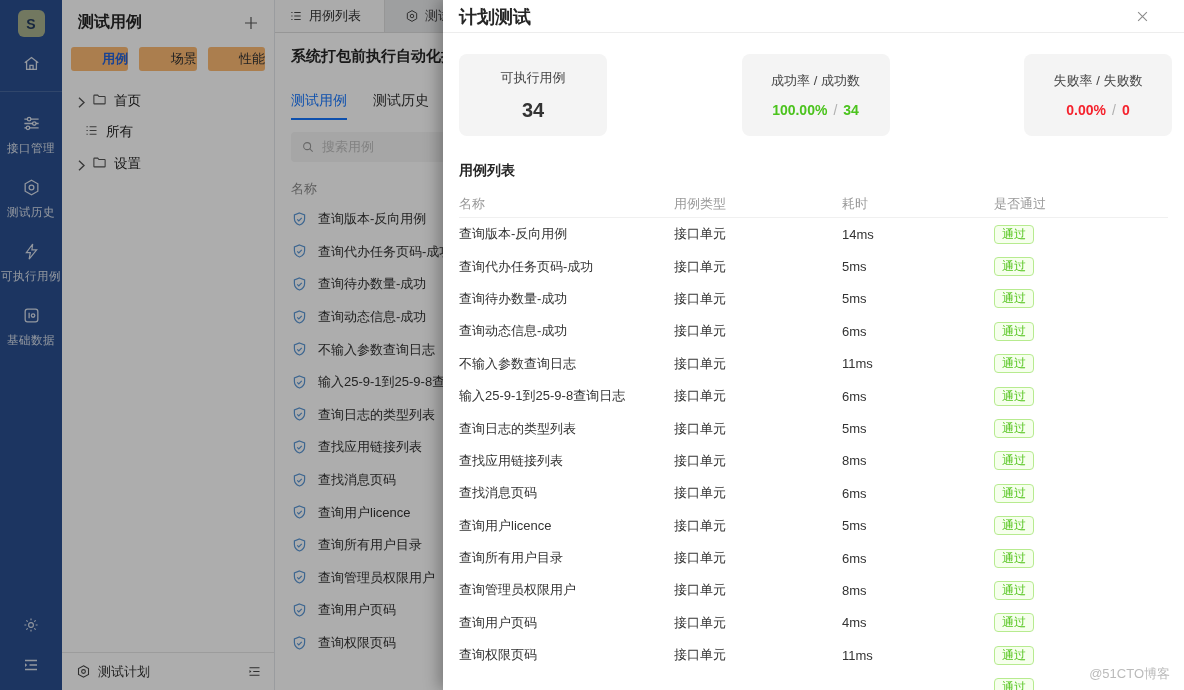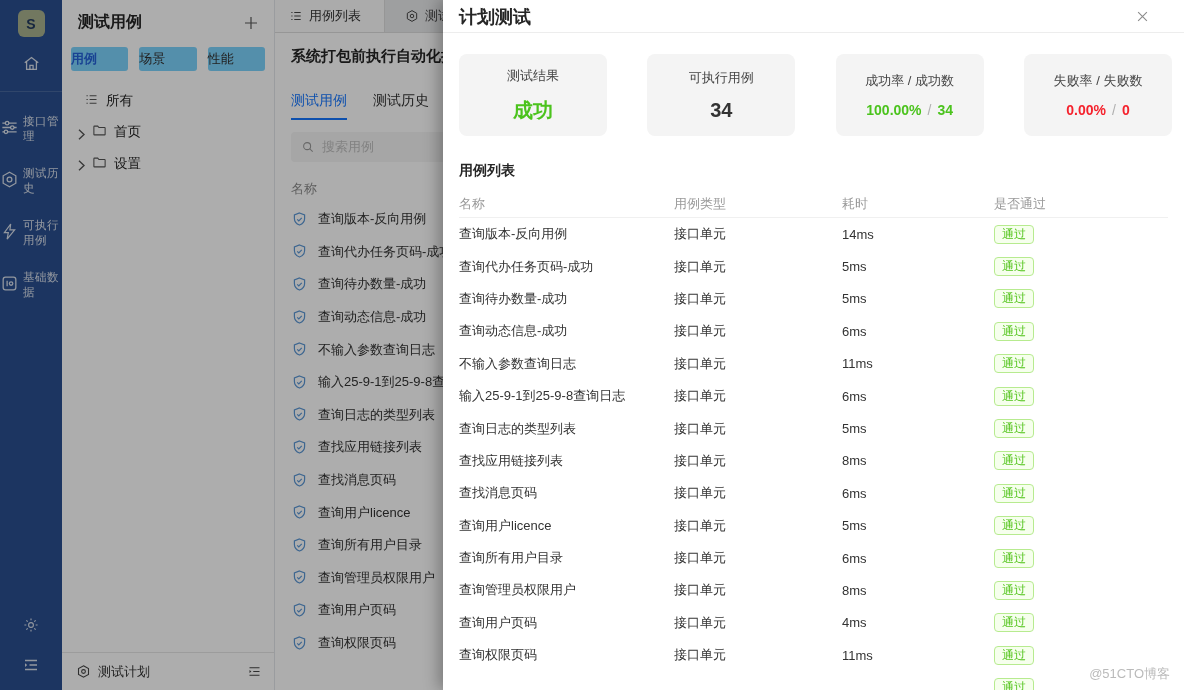--- a/index.html
+++ b/index.html
@@ -2,37 +2,37 @@
 <html><head>
 <meta charset="utf-8">
 <style>
   * { margin:0; padding:0; box-sizing:border-box; }
   html,body { width:1184px; height:690px; overflow:hidden; font-family:"Liberation Sans","DejaVu Sans",sans-serif; background:#fff; }
   .app { position:relative; width:1184px; height:690px; display:flex; }
 
   
   .rail { width:62px; height:100%; background:#2a4f8f; display:flex; flex-direction:column; align-items:center; flex-shrink:0; position:relative; }
   .logo { width:27px; height:27px; margin-top:10px; background:#a9b18e; border-radius:6px; color:#223a5e; font-weight:bold; font-size:14px; display:flex; align-items:center; justify-content:center; }
-  .rail-item { display:flex; flex-direction:row; align-items:center; gap:4px; color:rgba(255,255,255,.82); cursor:pointer; }
+  .rail-item { display:flex; flex-direction:column; align-items:center; gap:4px; color:rgba(255,255,255,.82); cursor:pointer; }
   .rail-item .lbl { font-size:11.5px; letter-spacing:.5px; }
   .rail-item svg { width:19px; height:19px; }
   .rail-sep { width:62px; height:1px; background:rgba(255,255,255,.14); margin:14px 0 0 0; }
   .rail-home { margin-top:17px; }
   .rail-grp { margin-top:22px; }
   .rail-bottom { position:absolute; bottom:12px; display:flex; flex-direction:column; gap:18px; align-items:center; color:rgba(255,255,255,.82); }
   .rail-bottom svg { width:18px; height:18px; }
 
   
   .tree-panel { width:213px; height:100%; background:#fff; border-right:1px solid #e4e6ea; flex-shrink:0; position:relative; }
   .tree-head { display:flex; align-items:center; justify-content:space-between; padding:12px 14px 8px 16px; }
   .tree-title { font-size:16px; font-weight:bold; color:#262626; }
   .add-btn { color:#595959; cursor:pointer; display:flex; }
   .add-btn svg { width:18px; height:18px; }
   .seg { display:flex; gap:11px; padding:6px 9px 0 9px; }
-  .seg-btn { flex:1; height:24px; line-height:24px; text-align:left; background:#7dd3fc; border-radius:3px; font-size:13px; color:#333; cursor:pointer; }
+  .seg-btn { flex:1; height:24px; line-height:24px; text-align:right; background:#fdba74; border-radius:3px; font-size:13px; color:#333; cursor:pointer; }
   .seg-btn.active { color:#2563d9; font-weight:bold; }
   .tree { margin-top:14px; }
   .tree-row { height:31.5px; display:flex; align-items:center; font-size:13.5px; color:#262626; cursor:pointer; padding-left:12px; gap:7px; }
   .tree-row svg { width:15px; height:15px; color:#555; flex-shrink:0; }
   .tree-row .chev { width:11px; height:11px; color:#777; }
   .tree-row.root { padding-left:22px; }
   .tree-foot { position:absolute; bottom:0; left:0; width:100%; height:38px; border-top:1px solid #e6e6e6; display:flex; align-items:center; padding:0 12px 0 14px; gap:7px; font-size:13px; color:#333; }
   .tree-foot svg { width:15px; height:15px; color:#444; }
   .tree-foot .spacer { flex:1; }
 
@@ -170,40 +170,40 @@
             <path d="M12 4v16M4 12h16"></path>
           </svg>
       </span>
     </div>
     <div class="seg">
       <div class="seg-btn active">用例</div>
       <div class="seg-btn">场景</div>
       <div class="seg-btn">性能</div>
     </div>
     <div class="tree">
+      <div class="tree-row">
+        <span class="chev" style="display:flex">
+            <svg viewBox="0 0 24 24" fill="none" stroke="currentColor" stroke-width="2.2" width="11" height="11">
+              <path d="M8 4.5 16 12l-8 7.5"></path>
+            </svg>
+          </span>
+        <span>
+          <svg viewBox="0 0 24 24" fill="none" stroke="currentColor" stroke-width="1.7">
+              <path d="M3 7.5V5.8C3 5.3 3.4 5 3.9 5h5.2l2 2.3h9c.5 0 .9.3.9.8v10.1c0 .5-.4.8-.9.8H3.9c-.5 0-.9-.3-.9-.8z"></path>
+            </svg>
+        </span>
+        <span>首页</span>
+      </div>
       <div class="tree-row root">
         <span>
           <svg viewBox="0 0 24 24" fill="none" stroke="currentColor" stroke-width="1.8">
               <path d="M4 6h2M9 6h11M4 12h2M9 12h11M4 18h2M9 18h11"></path>
             </svg>
         </span>
         <span>所有</span>
-      </div>
-      <div class="tree-row">
-        <span class="chev" style="display:flex">
-            <svg viewBox="0 0 24 24" fill="none" stroke="currentColor" stroke-width="2.2" width="11" height="11">
-              <path d="M8 4.5 16 12l-8 7.5"></path>
-            </svg>
-          </span>
-        <span>
-          <svg viewBox="0 0 24 24" fill="none" stroke="currentColor" stroke-width="1.7">
-              <path d="M3 7.5V5.8C3 5.3 3.4 5 3.9 5h5.2l2 2.3h9c.5 0 .9.3.9.8v10.1c0 .5-.4.8-.9.8H3.9c-.5 0-.9-.3-.9-.8z"></path>
-            </svg>
-        </span>
-        <span>首页</span>
       </div>
       <div class="tree-row">
         <span class="chev" style="display:flex">
             <svg viewBox="0 0 24 24" fill="none" stroke="currentColor" stroke-width="2.2" width="11" height="11">
               <path d="M8 4.5 16 12l-8 7.5"></path>
             </svg>
           </span>
         <span>
           <svg viewBox="0 0 24 24" fill="none" stroke="currentColor" stroke-width="1.7">
               <path d="M3 7.5V5.8C3 5.3 3.4 5 3.9 5h5.2l2 2.3h9c.5 0 .9.3.9.8v10.1c0 .5-.4.8-.9.8H3.9c-.5 0-.9-.3-.9-.8z"></path>
@@ -418,24 +418,20 @@
       <span class="drawer-title">计划测试</span>
       <span class="close-btn">
         <svg viewBox="0 0 24 24" fill="none" stroke="currentColor" stroke-width="1.8">
             <path d="M5 5l14 14M19 5 5 19"></path>
           </svg>
       </span>
     </div>
 
     <div class="cards">
       <div class="card">
-        <span class="c-label">测试结果</span>
-        <span class="c-big green">成功</span>
-      </div>
-      <div class="card">
         <span class="c-label">可执行用例</span>
         <span class="c-big dark">34</span>
       </div>
       <div class="card">
         <span class="c-label">成功率 / 成功数</span>
         <span class="c-rate green">
           <span class="v">100.00%</span>
           <span class="sep">/</span>
           <span class="v">34</span>
         </span>

